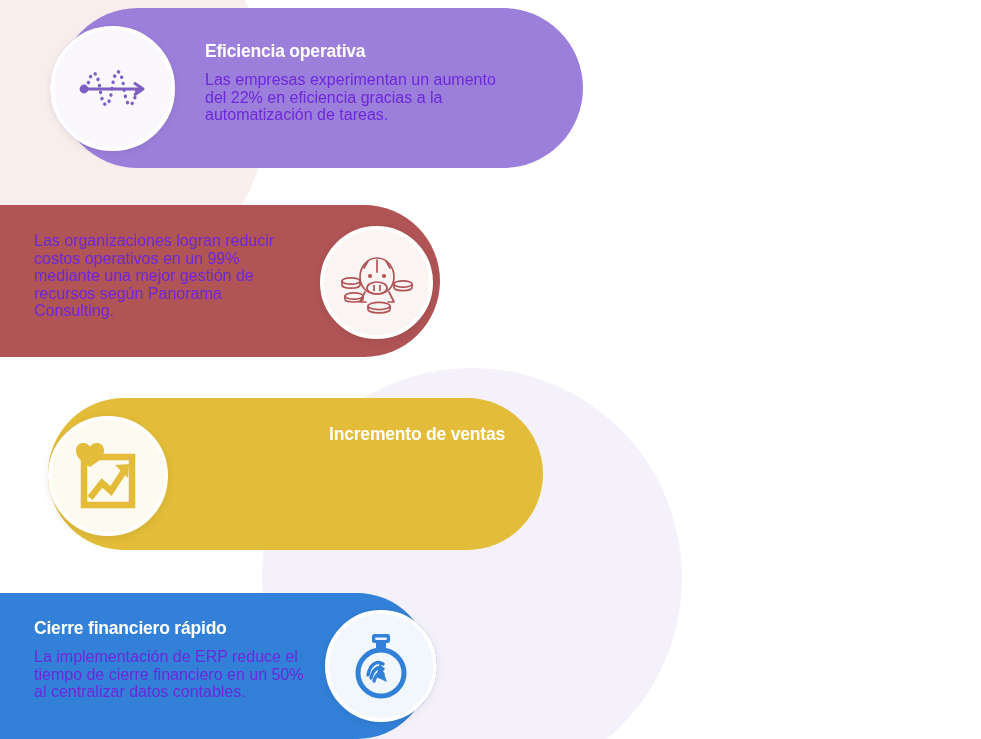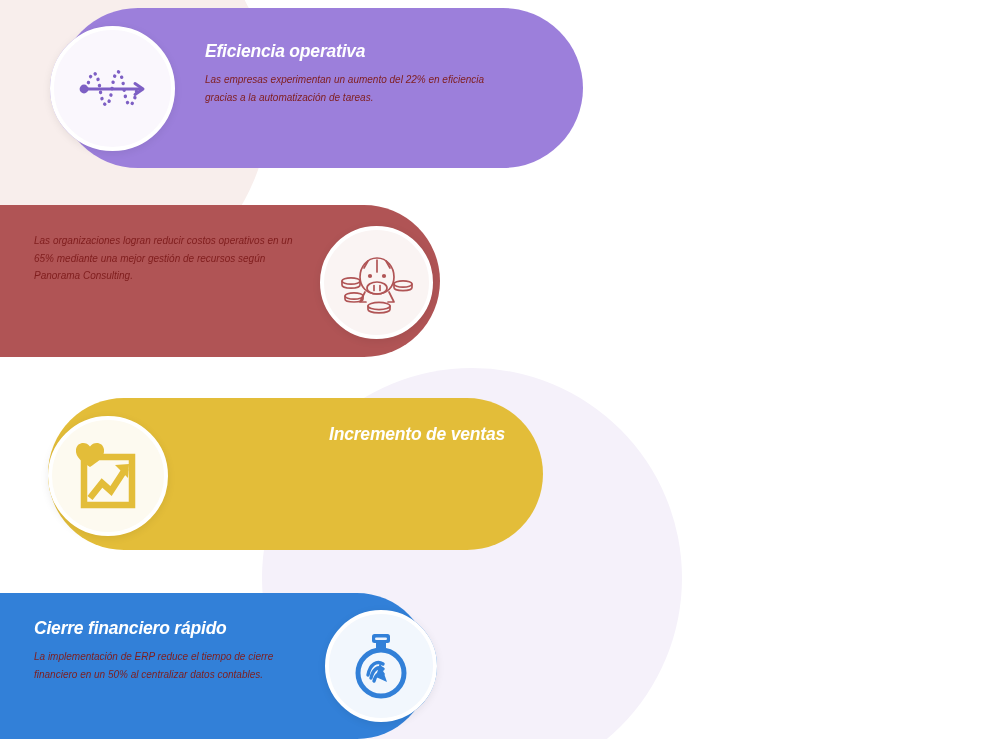--- a/index.html
+++ b/index.html
@@ -40,21 +40,20 @@
     height: 420px;
     background: #f5f1fa;
   }
 
   
   .card {
     position: absolute;
     display: flex;
     align-items: center;
     z-index: 2;
-    font-style: italic;
   }
 
   .card-body {
     position: absolute;
     top: 0;
     height: 100%;
     border-radius: 999px;
   }
 
   .icon-wrap {
@@ -81,22 +80,22 @@
 
   .card-title {
     color: #ffffff;
     font-size: 17.5px;
     font-weight: bold;
     letter-spacing: -0.2px;
     margin-bottom: 9px;
     white-space: nowrap;
   }
   .card-desc {
-    color: #7f1d1d;
-    font-size: 10px;
+    color: #6d28d9;
+    font-size: 16px;
     line-height: 17.5px;
     font-weight: normal;
   }
 
   
   #card-efficiency { left: 0px; top: 8px; width: 600px; height: 160px; }
   #card-efficiency .card-body {
     left: 58px; width: 525px;
     background: #9c7fdb;
   }
@@ -199,21 +198,21 @@
     <div class="text-col">
       <div class="card-title">Eficiencia operativa</div>
       <div class="card-desc">Las empresas experimentan un aumento del 22% en eficiencia gracias a la automatización de tareas.</div>
     </div>
   </div>
 
   <div class="card" id="card-costs">
     <div class="card-body"></div>
 
     <div class="text-col">
-      <div class="card-desc">Las organizaciones logran reducir costos operativos en un 65% mediante una mejor gestión de recursos según Panorama Consulting.</div>
+      <div class="card-desc">Las organizaciones logran reducir costos operativos en un 99% mediante una mejor gestión de recursos según Panorama Consulting.</div>
     </div>
 
     <div class="icon-wrap">
       <div class="icon-inner">
         <span>
           <svg width="78" height="70" viewBox="0 0 78 70">
             <g fill="none" stroke="#b05455" stroke-width="1.7" stroke-linecap="round" stroke-linejoin="round">
 
               <path d="M39 10 C49 10, 56 19, 56 29 C56 39, 49 46, 39 46
                        C29 46, 22 39, 22 29 C22 19, 29 10, 39 10 Z"></path>

